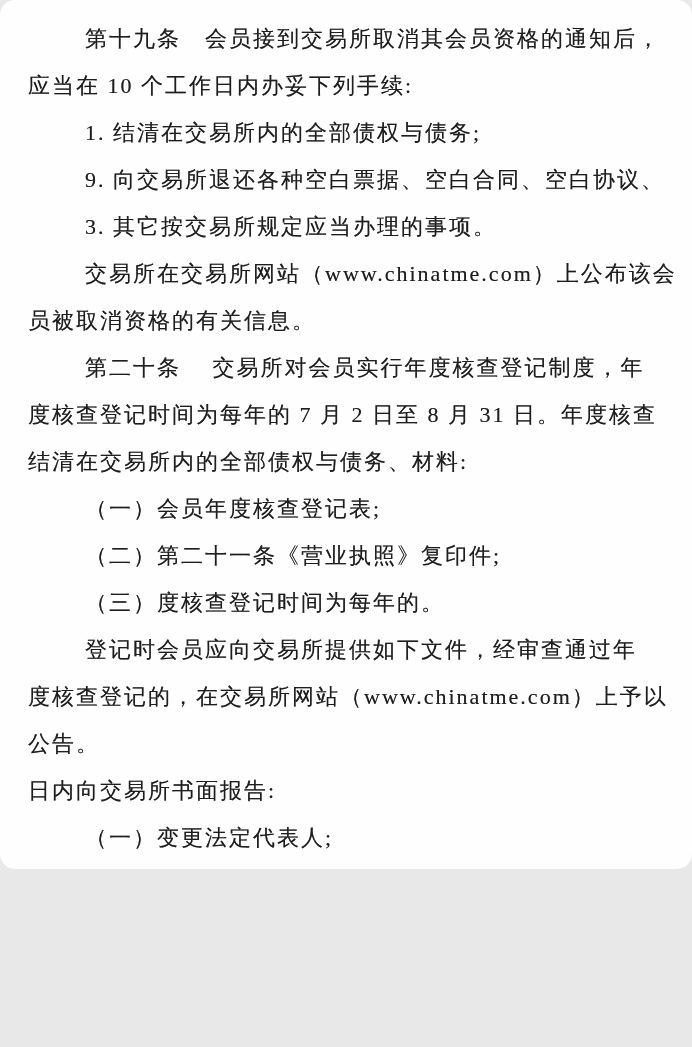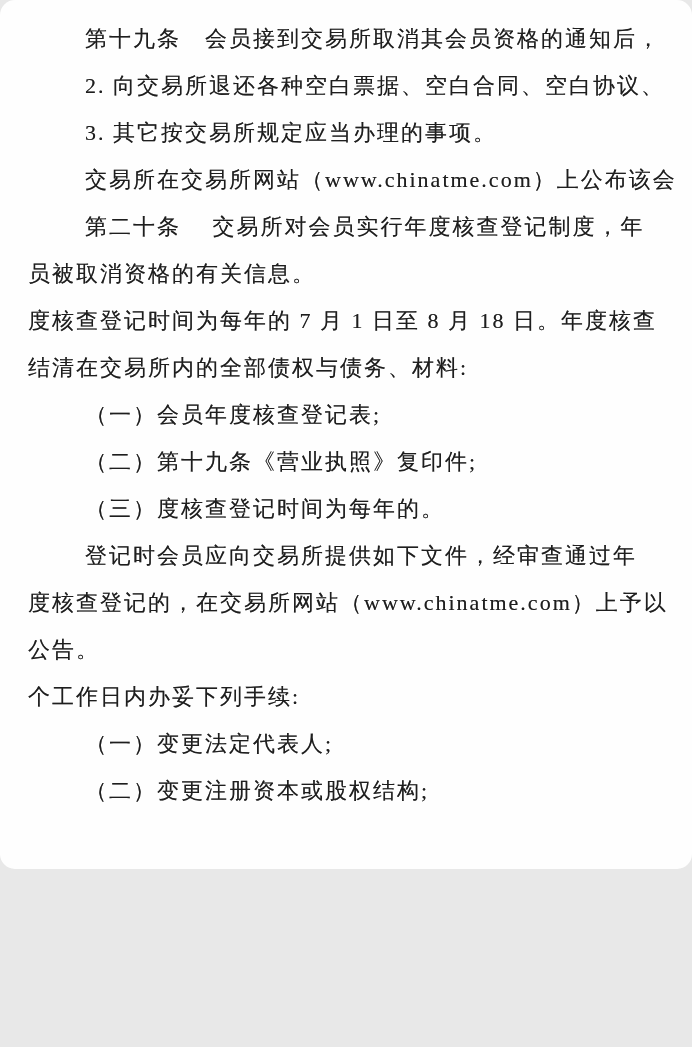--- a/index.html
+++ b/index.html
@@ -36,30 +36,32 @@
   .line.indent {
     padding-left: 57px;
   }
 </style>
 </head>
 <body>
 
 <div class="page">
   <div class="doc-body">
       <div class="line indent">第十九条　会员接到交易所取消其会员资格的通知后，</div>
-      <div class="line indent">2.  向交易所退还各种空白票据、空白合同、空白协议、</div>
+      <div class="line">应当在 10 个工作日内办妥下列手续:</div>
+      <div class="line indent">1.  结清在交易所内的全部债权与债务;</div>
+      <div class="line indent">9.  向交易所退还各种空白票据、空白合同、空白协议、</div>
       <div class="line indent">3.  其它按交易所规定应当办理的事项。</div>
       <div class="line indent">交易所在交易所网站（www.chinatme.com）上公布该会</div>
+      <div class="line">员被取消资格的有关信息。</div>
       <div class="line indent">第二十条　 交易所对会员实行年度核查登记制度，年</div>
-      <div class="line">员被取消资格的有关信息。</div>
-      <div class="line">度核查登记时间为每年的 7 月 1 日至 8 月 18 日。年度核查</div>
+      <div class="line">度核查登记时间为每年的 7 月 2 日至 8 月 31 日。年度核查</div>
       <div class="line">结清在交易所内的全部债权与债务、材料:</div>
       <div class="line indent">（一）会员年度核查登记表;</div>
-      <div class="line indent">（二）第十九条《营业执照》复印件;</div>
+      <div class="line indent">（二）第二十一条《营业执照》复印件;</div>
       <div class="line indent">（三）度核查登记时间为每年的。</div>
       <div class="line indent">登记时会员应向交易所提供如下文件，经审查通过年</div>
       <div class="line">度核查登记的，在交易所网站（www.chinatme.com）上予以</div>
       <div class="line">公告。</div>
-      <div class="line">个工作日内办妥下列手续:</div>
+      <div class="line">日内向交易所书面报告:</div>
       <div class="line indent">（一）变更法定代表人;</div>
       <div class="line indent">（二）变更注册资本或股权结构;</div>
     </div>
 </div>
 
 </body></html>

